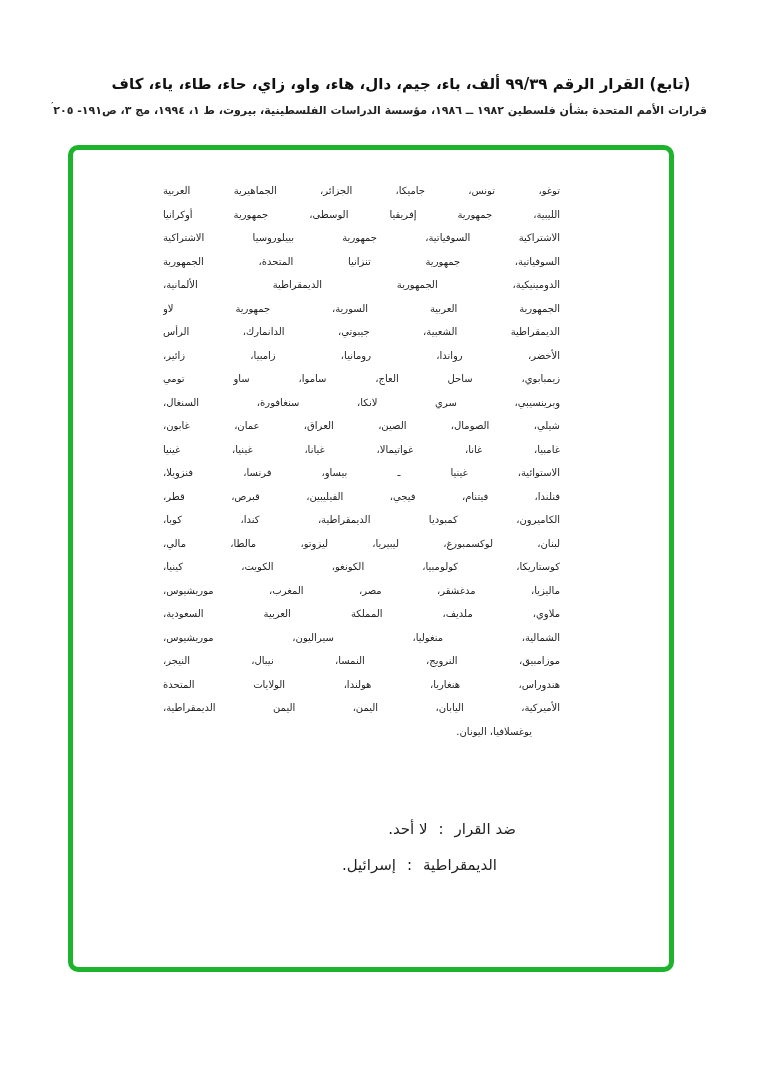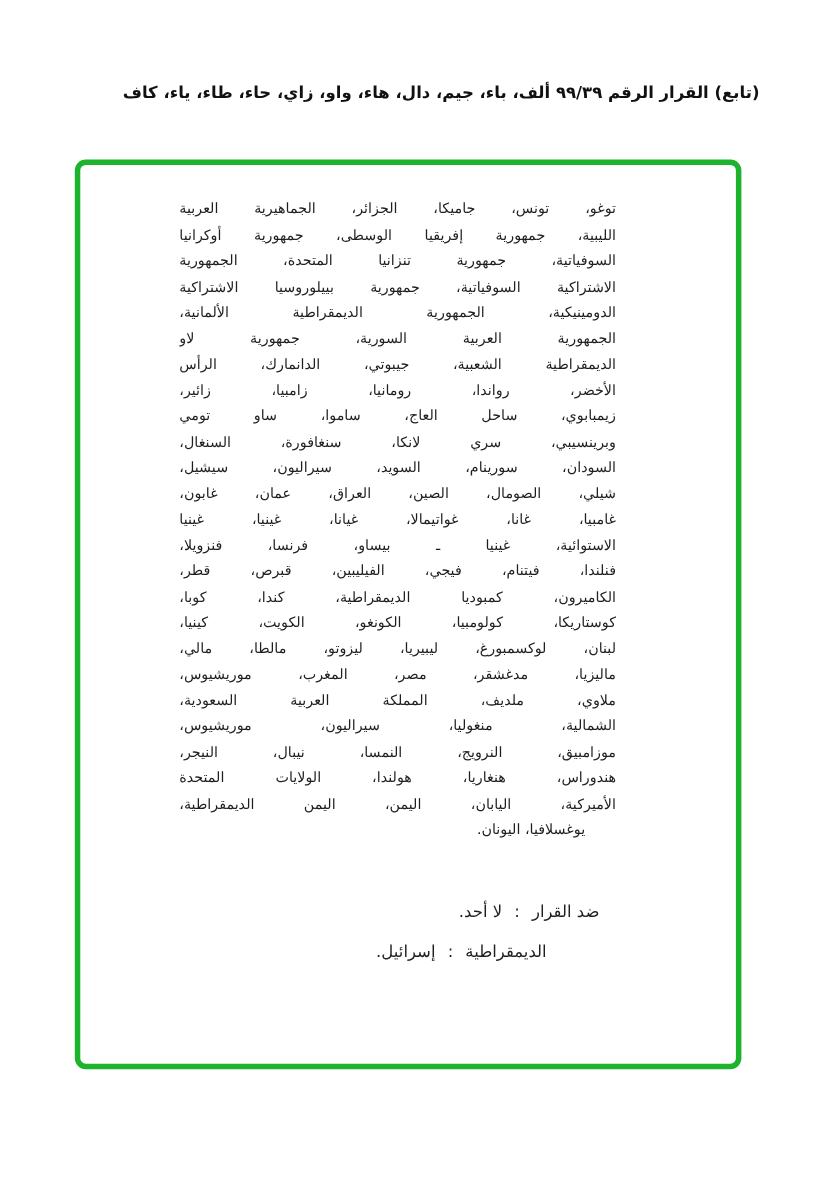--- a/index.html
+++ b/index.html
@@ -49,21 +49,21 @@
     border: 5px solid #1db32d;
     border-radius: 10px;
     background: transparent;
   }
   .countries {
     position: absolute;
     left: 163px;
     top: 179px;
     width: 397px;
     direction: rtl;
-    font-size: 13px;
+    font-size: 10px;
     color: #1f1f1f;
   }
   .country-line {
     height: 23.5px;
     line-height: 23.5px;
     overflow: hidden;
     text-align: justify;
     text-align-last: justify;
     -moz-text-align-last: justify;
   }
@@ -80,54 +80,54 @@
     top: 818px;
     width: 397px;
     direction: rtl;
     font-size: 15px;
     color: #1f1f1f;
   }
   .vote-row {
     line-height: 23px;
     margin-bottom: 13px;
   }
-  .vote-row-against { margin-right: 15px; }
+  .vote-row-against { margin-right: 44px; }
   .vote-row-abstain { margin-right: 63px; }
   .vote-sep { margin: 0 11px; }
 </style>
 </head>
 <body>
 
 <div class="page">
 
   <div class="header">
     <div class="header-title">(تابع) القرار الرقم ٩٩/٣٩ ألف، باء، جيم، دال، هاء، واو، زاي، حاء، طاء، ياء، كاف</div>
+    <div class="header-citation"><span>قرارات الأمم المتحدة بشأن فلسطين ١٩٨٢ ــ ١٩٨٦، مؤسسة الدراسات الفلسطينية، بيروت، ط ١، ١٩٩٤، مج ٣، ص١٩١- ٢٠٥</span><span class="fn-mark">′</span></div>
   </div>
 
   <div class="content-frame"></div>
 
   <div class="countries">
     <div class="country-line">توغو، تونس، جاميكا، الجزائر، الجماهيرية العربية</div>
     <div class="country-line">الليبية، جمهورية إفريقيا الوسطى، جمهورية أوكرانيا</div>
+    <div class="country-line">الاشتراكية السوفياتية، جمهورية بييلوروسيا الاشتراكية</div>
     <div class="country-line">السوفياتية، جمهورية تنزانيا المتحدة، الجمهورية</div>
-    <div class="country-line">الاشتراكية السوفياتية، جمهورية بييلوروسيا الاشتراكية</div>
     <div class="country-line">الدومينيكية، الجمهورية الديمقراطية الألمانية،</div>
     <div class="country-line">الجمهورية العربية السورية، جمهورية لاو</div>
     <div class="country-line">الديمقراطية الشعبية، جيبوتي، الدانمارك، الرأس</div>
     <div class="country-line">الأخضر، رواندا، رومانيا، زامبيا، زائير،</div>
     <div class="country-line">زيمبابوي، ساحل العاج، ساموا، ساو تومي</div>
     <div class="country-line">وبرينسيبي، سري لانكا، سنغافورة، السنغال،</div>
-    <div class="country-line">السودان، سورينام، السويد، سيراليون، سيشيل،</div>
     <div class="country-line">شيلي، الصومال، الصين، العراق، عمان، غابون،</div>
     <div class="country-line">غامبيا، غانا، غواتيمالا، غيانا، غينيا، غينيا</div>
     <div class="country-line">الاستوائية، غينيا ـ بيساو، فرنسا، فنزويلا،</div>
     <div class="country-line">فنلندا، فيتنام، فيجي، الفيليبين، قبرص، قطر،</div>
     <div class="country-line">الكاميرون، كمبوديا الديمقراطية، كندا، كوبا،</div>
+    <div class="country-line">لبنان، لوكسمبورغ، ليبيريا، ليزوتو، مالطا، مالي،</div>
     <div class="country-line">كوستاريكا، كولومبيا، الكونغو، الكويت، كينيا،</div>
-    <div class="country-line">لبنان، لوكسمبورغ، ليبيريا، ليزوتو، مالطا، مالي،</div>
     <div class="country-line">ماليزيا، مدغشقر، مصر، المغرب، موريشيوس،</div>
     <div class="country-line">ملاوي، ملديف، المملكة العربية السعودية،</div>
     <div class="country-line">الشمالية، منغوليا، سيراليون، موريشيوس،</div>
     <div class="country-line">موزامبيق، النرويج، النمسا، نيبال، النيجر،</div>
     <div class="country-line">هندوراس، هنغاريا، هولندا، الولايات المتحدة</div>
     <div class="country-line">الأميركية، اليابان، اليمن، اليمن الديمقراطية،</div>
     <div class="country-line last">يوغسلافيا، اليونان.</div>
   </div>
 
   <div class="votes">

